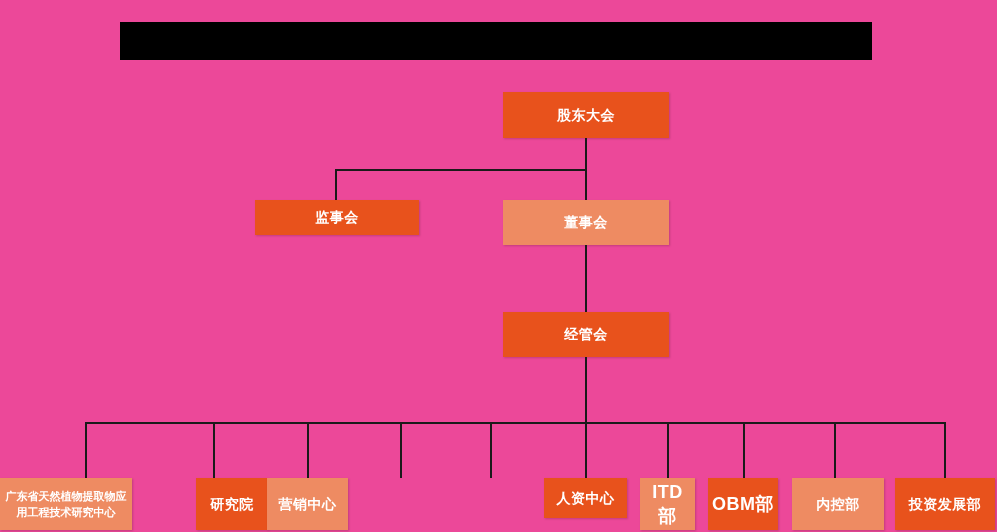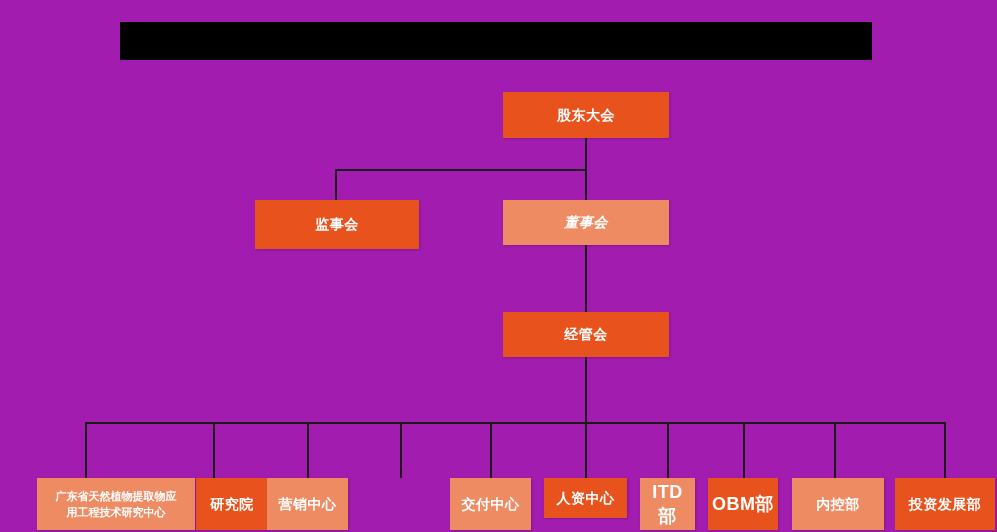--- a/index.html
+++ b/index.html
@@ -4,21 +4,21 @@
 <style>
   html, body {
     margin: 0;
     padding: 0;
     background: #ffffff;
   }
   #canvas {
     position: relative;
     width: 997px;
     height: 532px;
-    background: #a21caf;
+    background: #ec4899;
     overflow: hidden;
     font-family: "Liberation Sans", "DejaVu Sans", sans-serif;
   }
 
   
   .title-bar {
     position: absolute;
     left: 120px;
     top: 22px;
     width: 752px;
@@ -67,55 +67,54 @@
 
   <div class="title-bar"></div>
 
   <div class="node dark" style="left:503px; top:92px; width:166px; height:46px;">股东大会</div>
 
   <div class="line-v" style="left:585px; top:138px; height:33px;"></div>
   <div class="line-h" style="left:335px; top:169px; width:252px;"></div>
   <div class="line-v" style="left:335px; top:169px; height:32px;"></div>
   <div class="line-v" style="left:585px; top:169px; height:32px;"></div>
 
-  <div class="node dark" style="left:255px; top:200px; width:164px; height:49px;">监事会</div>
+  <div class="node dark" style="left:255px; top:200px; width:164px; height:35px;">监事会</div>
 
-  <div class="node light" style="left:503px; top:200px; width:166px; height:45px;font-style:italic;">董事会</div>
+  <div class="node light" style="left:503px; top:200px; width:166px; height:45px;">董事会</div>
 
   <div class="line-v" style="left:585px; top:245px; height:67px;"></div>
 
   <div class="node dark" style="left:503px; top:312px; width:166px; height:45px;">经管会</div>
 
   <div class="line-v" style="left:585px; top:357px; height:66px;"></div>
   <div class="line-h" style="left:85px; top:422px; width:860px;"></div>
 
   <div class="line-v" style="left:85px;  top:422px; height:56px;"></div>
   <div class="line-v" style="left:213px; top:422px; height:56px;"></div>
   <div class="line-v" style="left:307px; top:422px; height:56px;"></div>
   <div class="line-v" style="left:400px; top:422px; height:56px;"></div>
   <div class="line-v" style="left:490px; top:422px; height:56px;"></div>
   <div class="line-v" style="left:585px; top:422px; height:56px;"></div>
   <div class="line-v" style="left:667px; top:422px; height:56px;"></div>
   <div class="line-v" style="left:743px; top:422px; height:56px;"></div>
   <div class="line-v" style="left:834px; top:422px; height:56px;"></div>
   <div class="line-v" style="left:944px; top:422px; height:56px;"></div>
 
-  <div class="node light tiny" style="left:0px; top:478px; width:158px; height:52px;margin-left:37px;">
+  <div class="node light tiny" style="left:0px; top:478px; width:132px; height:52px;">
     <span style="display:block;">
       <span>广东省天然植物提取物应</span><br>
       <span>用工程技术研究中心</span>
     </span>
   </div>
 
   <div class="node dark" style="left:196px; top:478px; width:72px; height:52px;">研究院</div>
 
   <div class="node light" style="left:267px; top:478px; width:81px; height:52px;">营销中心</div>
 
 
-  <div class="node light" style="left:450px; top:478px; width:81px; height:52px;">交付中心</div>
 
   <div class="node dark" style="left:544px; top:478px; width:83px; height:40px;">人资中心</div>
 
   <div class="node light small" style="left:640px; top:478px; width:55px; height:52px;">ITD部</div>
 
   <div class="node dark small" style="left:708px; top:478px; width:70px; height:52px;text-align:right;">OBM部</div>
 
   <div class="node light" style="left:792px; top:478px; width:92px; height:52px;">内控部</div>
 
   <div class="node dark" style="left:895px; top:478px; width:100px; height:52px;">投资发展部</div>

